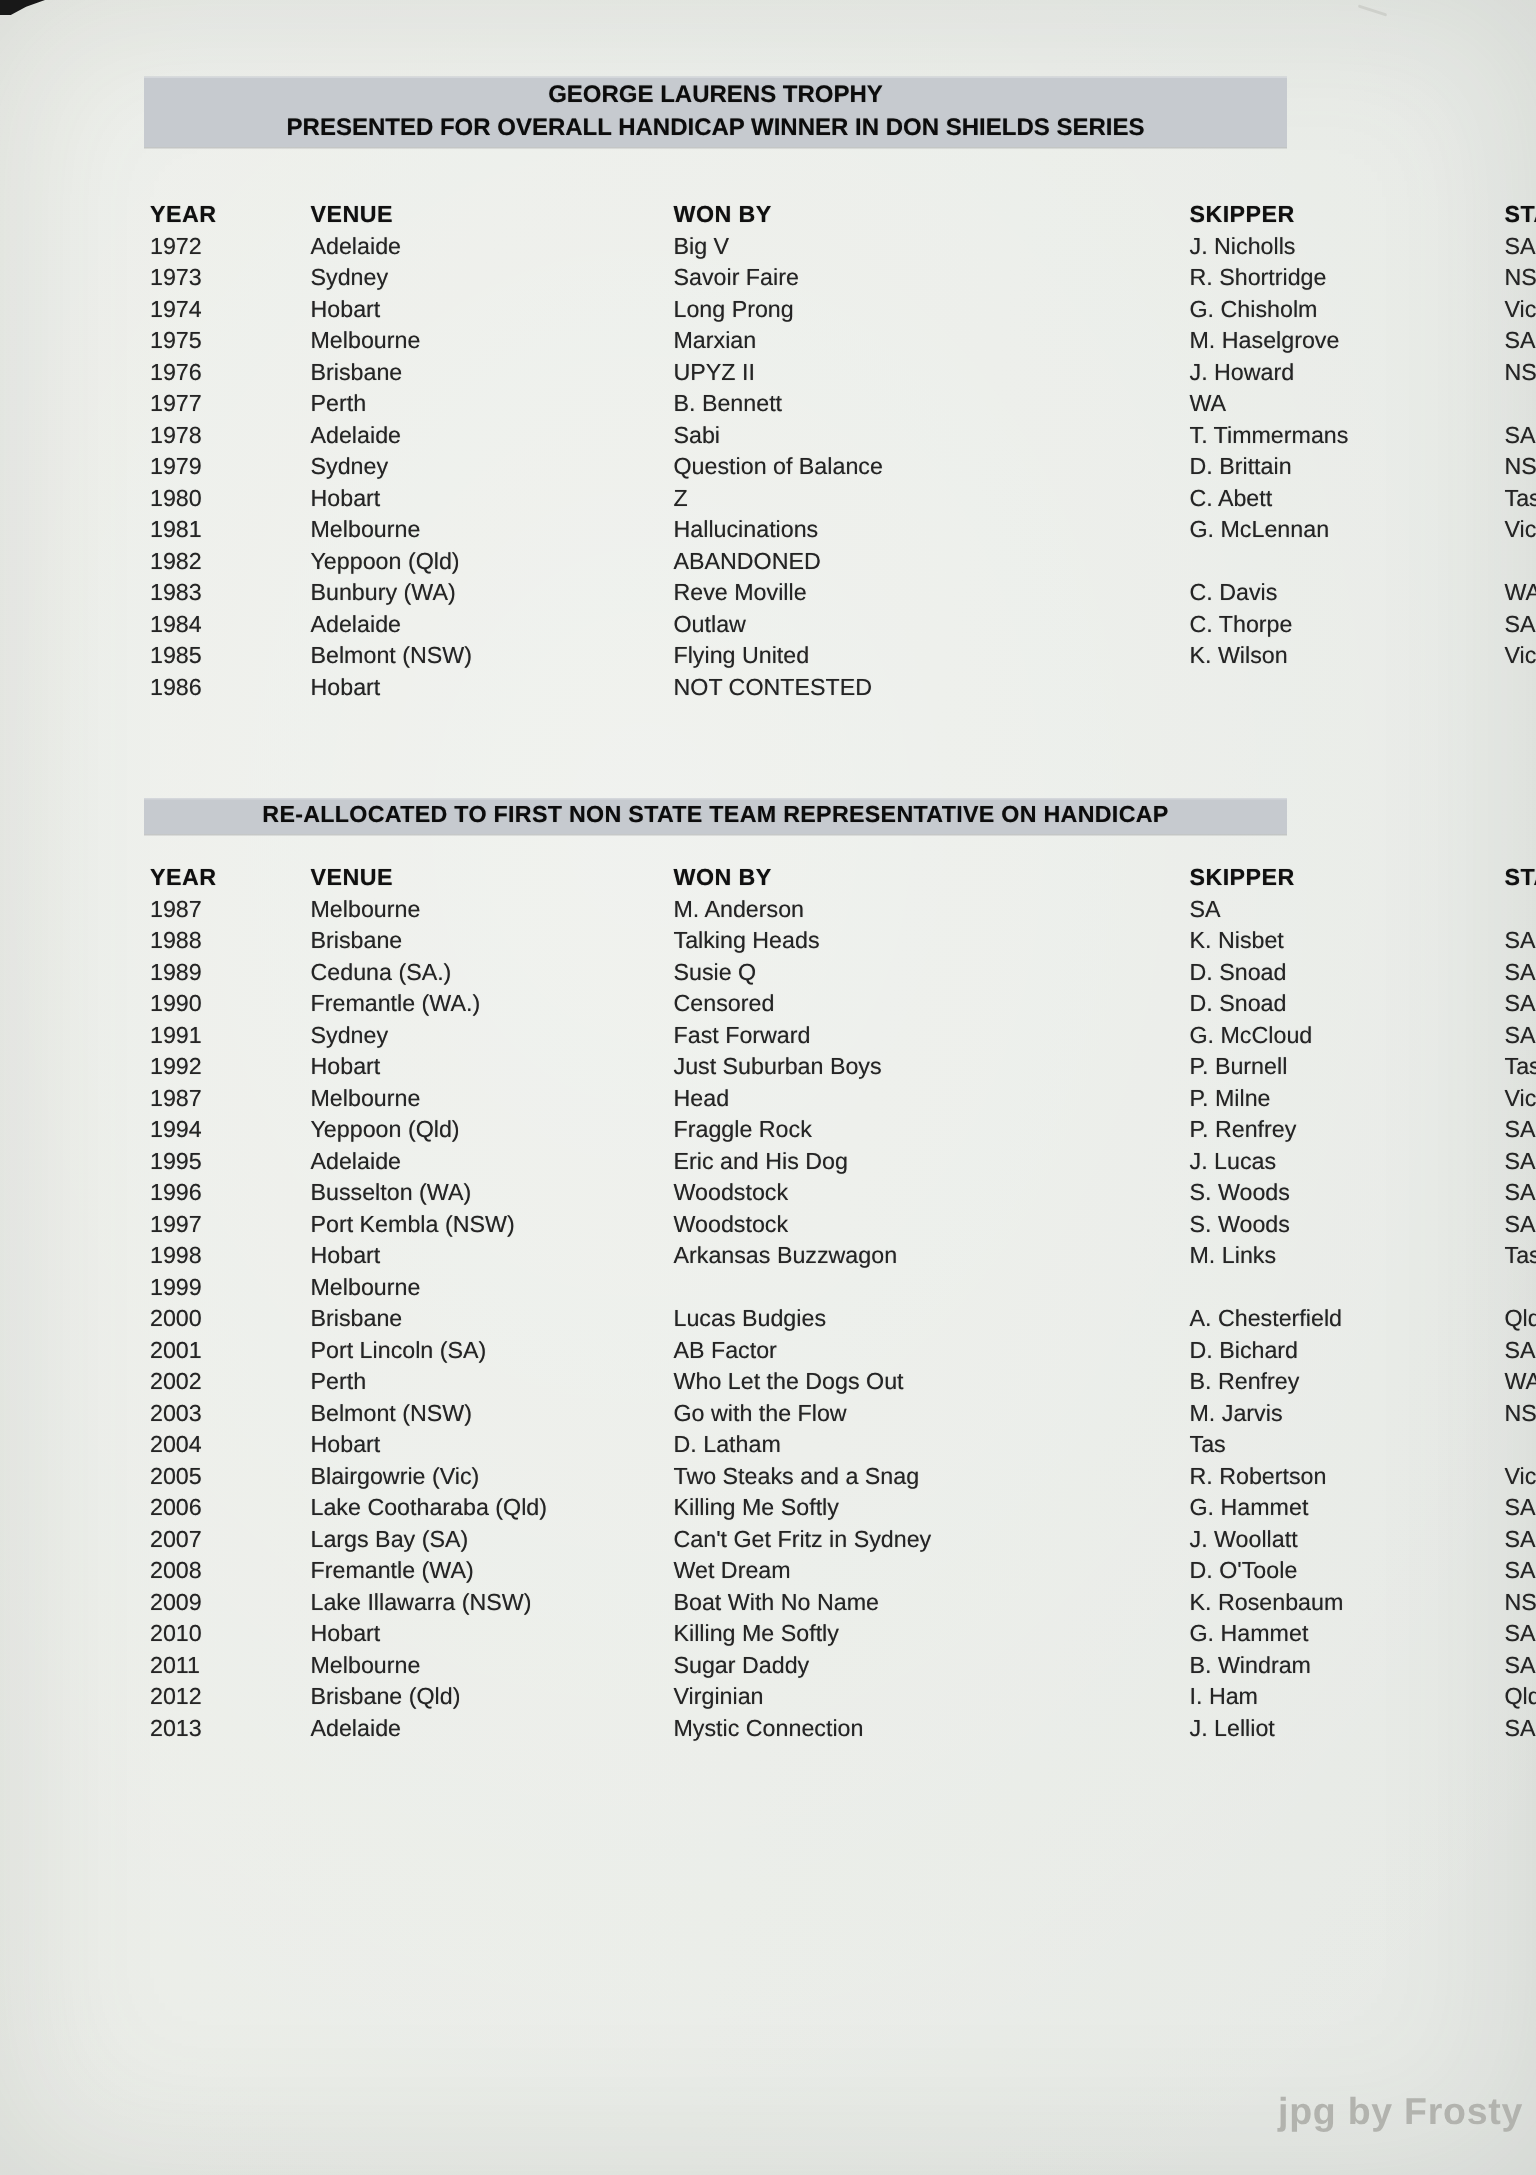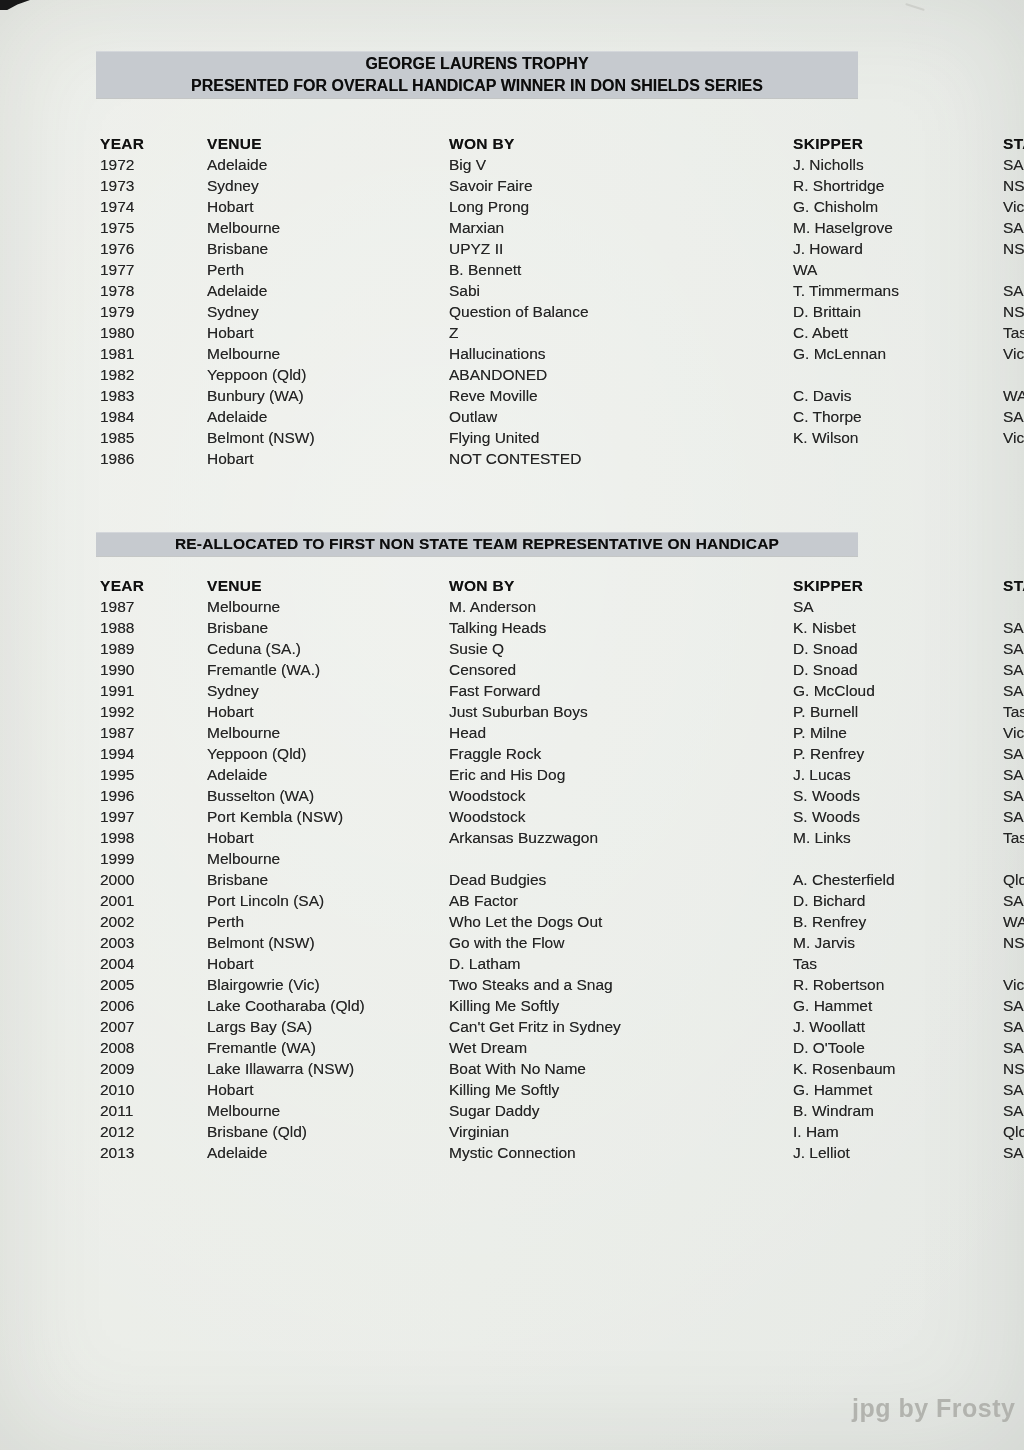--- a/index.html
+++ b/index.html
@@ -296,21 +296,21 @@
         <div class="trow">
           <span class="cell">1999</span>
           <span class="cell">Melbourne</span>
           <span class="cell"></span>
           <span class="cell"></span>
           <span class="cell"></span>
         </div>
         <div class="trow">
           <span class="cell">2000</span>
           <span class="cell">Brisbane</span>
-          <span class="cell">Dead Budgies</span>
+          <span class="cell">Lucas Budgies</span>
           <span class="cell">A. Chesterfield</span>
           <span class="cell">Qld</span>
         </div>
         <div class="trow">
           <span class="cell">2001</span>
           <span class="cell">Port Lincoln (SA)</span>
           <span class="cell">AB Factor</span>
           <span class="cell">D. Bichard</span>
           <span class="cell">SA</span>
         </div>

